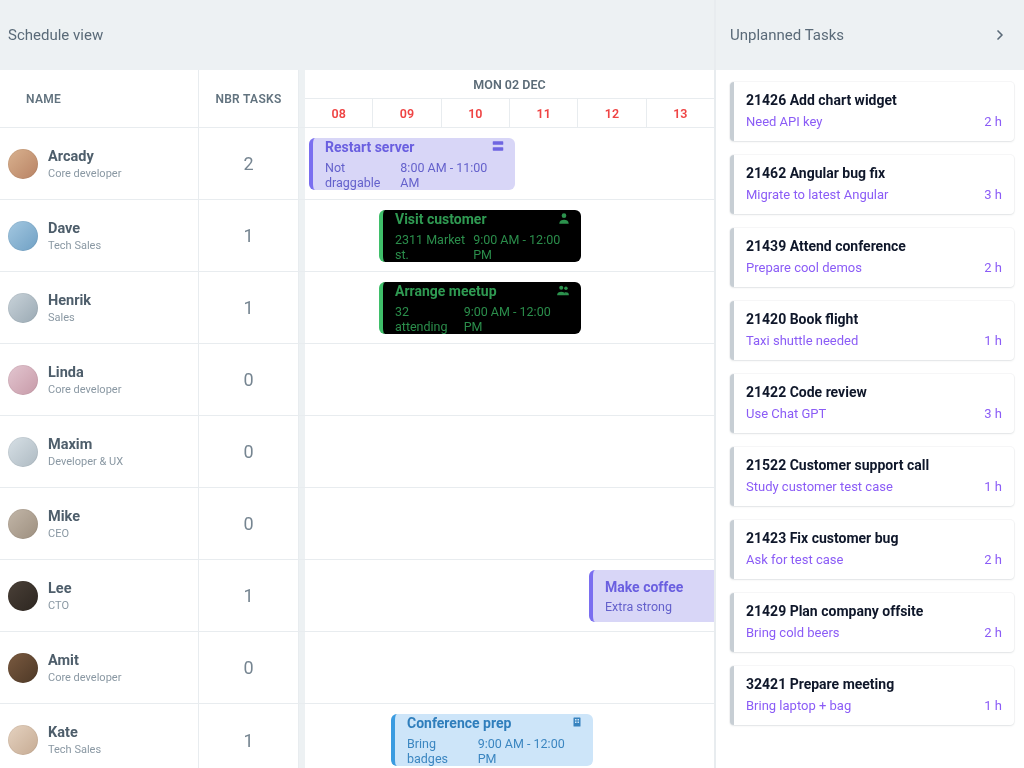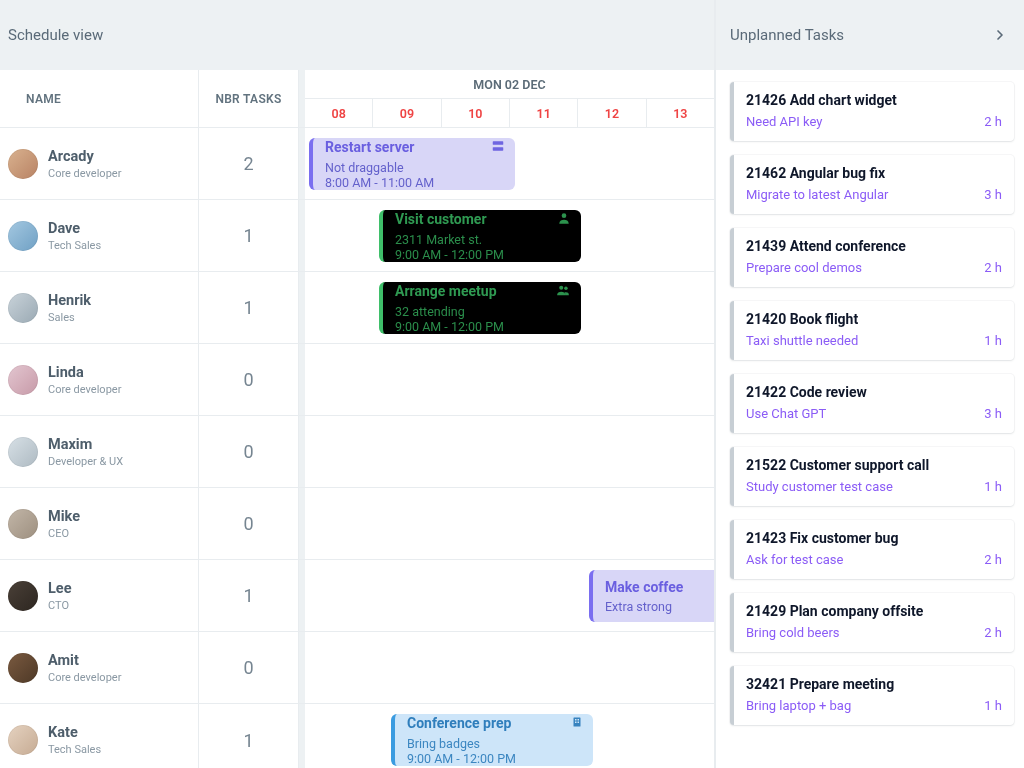--- a/index.html
+++ b/index.html
@@ -56,21 +56,21 @@
   height:52px;
   border-radius:6px;
   padding:6px 10px 6px 12px;
   display:flex;
   flex-direction:column;
   justify-content:center;
   font-size:13px;
   overflow:hidden;
 }
 .evt .t1 { font-weight:700; font-size:14px; display:flex; justify-content:space-between; align-items:center;}
-.evt .t2 { display:flex; font-size:12.5px; margin-top:4px; opacity:.92;flex-direction:column;}
+.evt .t2 { display:flex; font-size:12.5px; margin-top:4px; opacity:.92;}
 .evt .ico { font-size:14px; opacity:.95; }
 
 .evt.purple { background:#d8d6f7; border-left:4px solid #7a6ef0; color:#5a57c8; }
 .evt.purple .t1, .evt.purple .ico { color:#6a5fe0; }
 .evt.green { background:#000000; border-left:4px solid #3fbf6a; color:#2f9a52; }
 .evt.green .t1, .evt.green .ico { color:#2f9a52; }
 .evt.blue { background:#cde5f9; border-left:4px solid #3a9be0; color:#2f7ebc; }
 .evt.blue .t1, .evt.blue .ico { color:#2f7ebc; }
 
 

